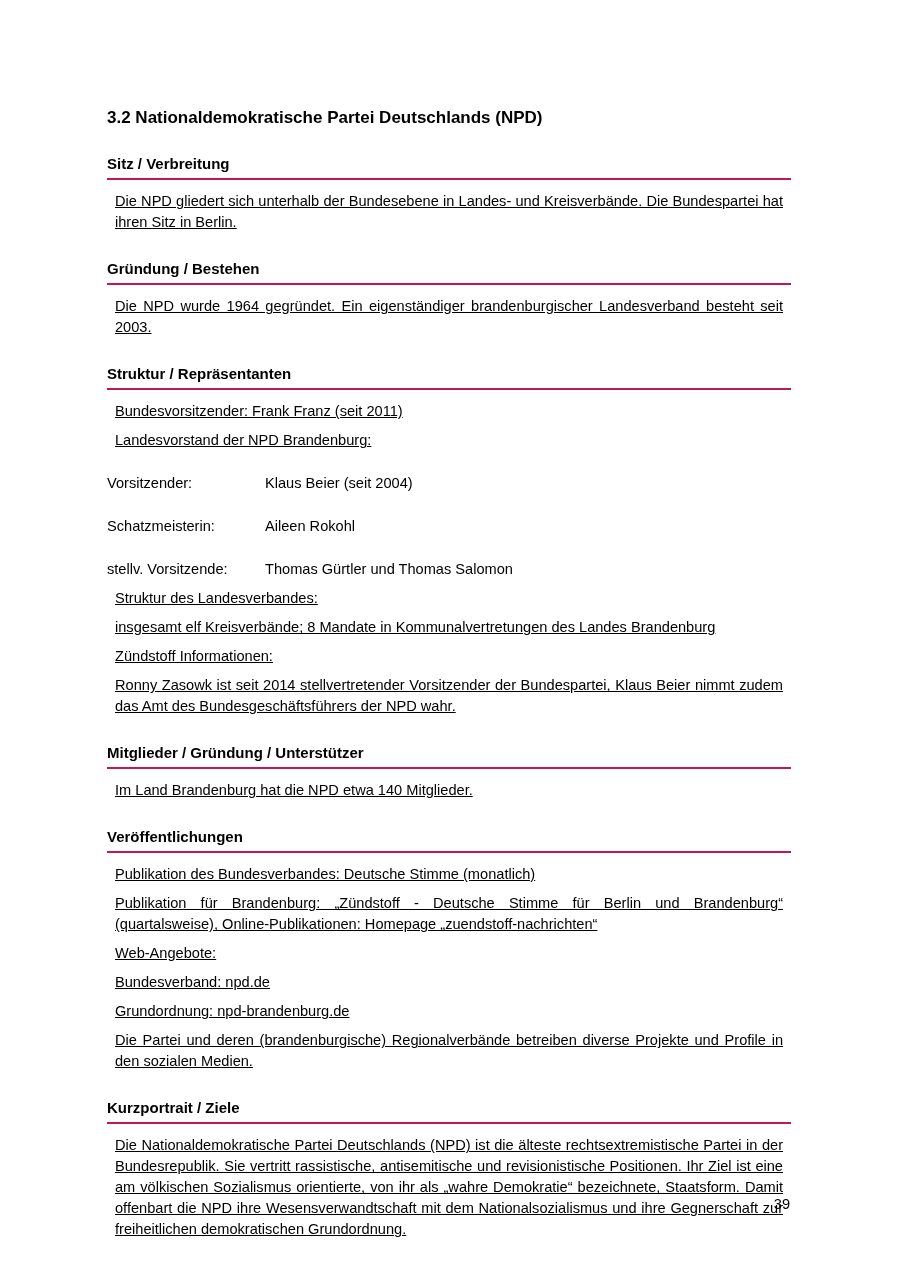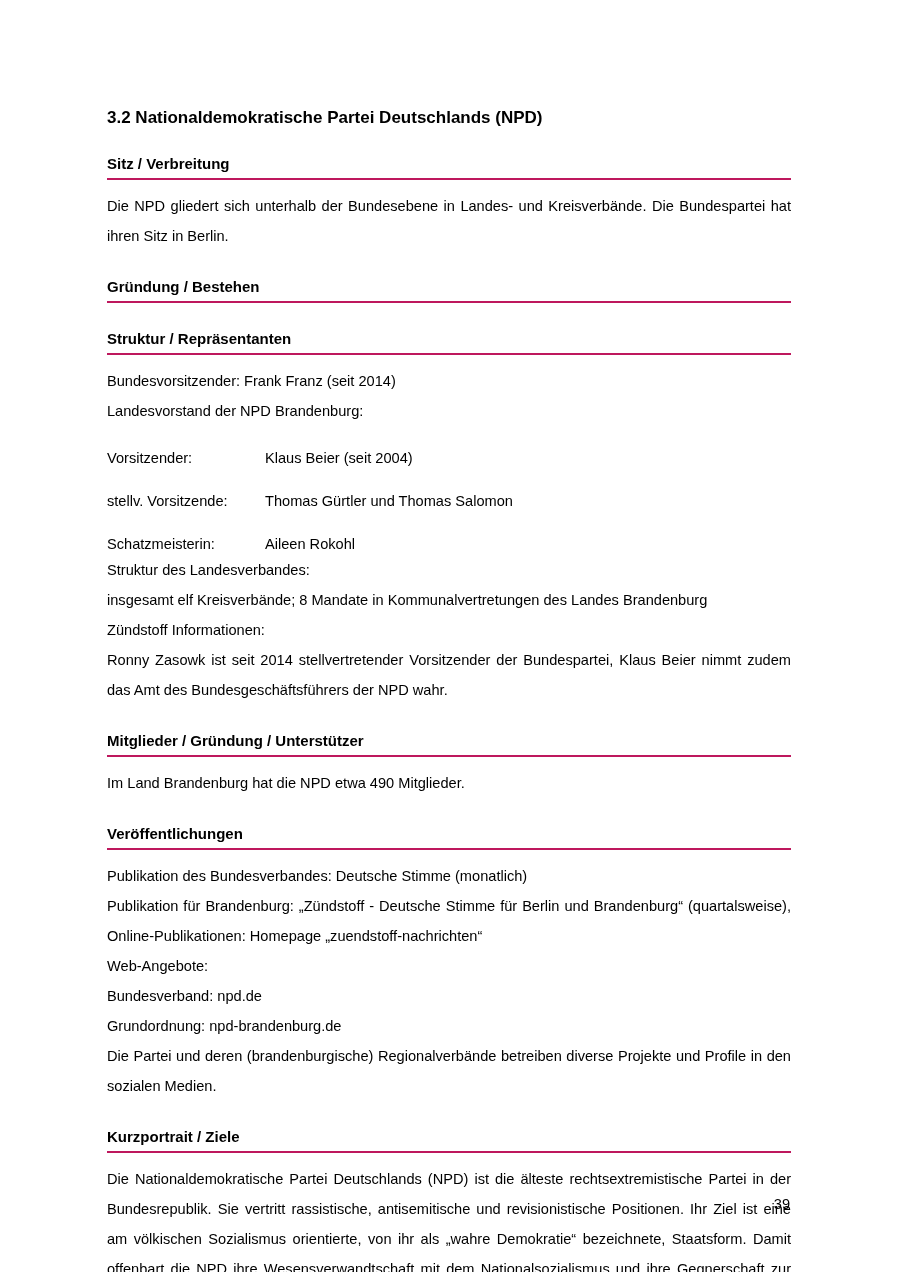--- a/index.html
+++ b/index.html
@@ -23,23 +23,24 @@
   .section-heading {
     font-size: 15px;
     font-weight: bold;
     margin: 27px 0 11px 0;
     padding-bottom: 5px;
     border-bottom: 2px solid #be185d;
     line-height: 1.2;
   }
   p.body-text {
     font-size: 14.6px;
-    line-height: 30px;
-    margin: 0;
+    line-height: 21px;
+    margin: 8px;
     text-align: justify;
+    text-decoration: underline;
   }
   p.no-justify { text-align: left; }
   .spacer-top { margin-top: 21px; }
   .officer-row {
     display: flex;
     font-size: 14.6px;
     line-height: 21px;
     margin-top: 22px;
   }
   .officer-label {
@@ -61,50 +62,51 @@
 
   <h1 class="doc-title">3.2 Nationaldemokratische Partei Deutschlands (NPD)</h1>
 
   <section>
     <h2 class="section-heading">Sitz / Verbreitung</h2>
     <p class="body-text">Die NPD gliedert sich unterhalb der Bundesebene in Landes- und Kreisverbände. Die Bundespartei hat ihren Sitz in Berlin.</p>
   </section>
 
   <section>
     <h2 class="section-heading">Gründung / Bestehen</h2>
+    <p class="body-text">Die NPD wurde 1964 gegründet. Ein eigenständiger brandenburgischer Landesverband besteht seit 2003.</p>
   </section>
 
   <section>
     <h2 class="section-heading">Struktur / Repräsentanten</h2>
-    <p class="body-text no-justify">Bundesvorsitzender: Frank Franz (seit 2014)</p>
+    <p class="body-text no-justify">Bundesvorsitzender: Frank Franz (seit 2011)</p>
     <p class="body-text no-justify spacer-top">Landesvorstand der NPD Brandenburg:</p>
 
     <div class="officer-row">
       <span class="officer-label">Vorsitzender:</span>
       <span class="officer-value">Klaus Beier (seit 2004)</span>
     </div>
     <div class="officer-row">
+      <span class="officer-label">Schatzmeisterin:</span>
+      <span class="officer-value">Aileen Rokohl</span>
+    </div>
+    <div class="officer-row">
       <span class="officer-label">stellv. Vorsitzende:</span>
       <span class="officer-value">Thomas Gürtler und Thomas Salomon</span>
-    </div>
-    <div class="officer-row">
-      <span class="officer-label">Schatzmeisterin:</span>
-      <span class="officer-value">Aileen Rokohl</span>
     </div>
 
     <p class="body-text no-justify spacer-top">Struktur des Landesverbandes:</p>
     <p class="body-text no-justify">insgesamt elf Kreisverbände; 8 Mandate in Kommunalvertretungen des Landes Brandenburg</p>
 
     <p class="body-text no-justify spacer-top">Zündstoff Informationen:</p>
     <p class="body-text">Ronny Zasowk ist seit 2014 stellvertretender Vorsitzender der Bundespartei, Klaus Beier nimmt zudem das Amt des Bundesgeschäftsführers der NPD wahr.</p>
   </section>
 
   <section>
     <h2 class="section-heading">Mitglieder / Gründung / Unterstützer</h2>
-    <p class="body-text no-justify">Im Land Brandenburg hat die NPD etwa 490 Mitglieder.</p>
+    <p class="body-text no-justify">Im Land Brandenburg hat die NPD etwa 140 Mitglieder.</p>
   </section>
 
   <section>
     <h2 class="section-heading">Veröffentlichungen</h2>
     <p class="body-text no-justify">Publikation des Bundesverbandes: Deutsche Stimme (monatlich)</p>
     <p class="body-text spacer-top">Publikation für Brandenburg: „Zündstoff - Deutsche Stimme für Berlin und Brandenburg“ (quartalsweise), Online-Publikationen: Homepage „zuendstoff-nachrichten“</p>
     <p class="body-text no-justify spacer-top">Web-Angebote:</p>
     <p class="body-text no-justify">Bundesverband: npd.de</p>
     <p class="body-text no-justify">Grundordnung: npd-brandenburg.de</p>
     <p class="body-text spacer-top">Die Partei und deren (brandenburgische) Regionalverbände betreiben diverse Projekte und Profile in den sozialen Medien.</p>

